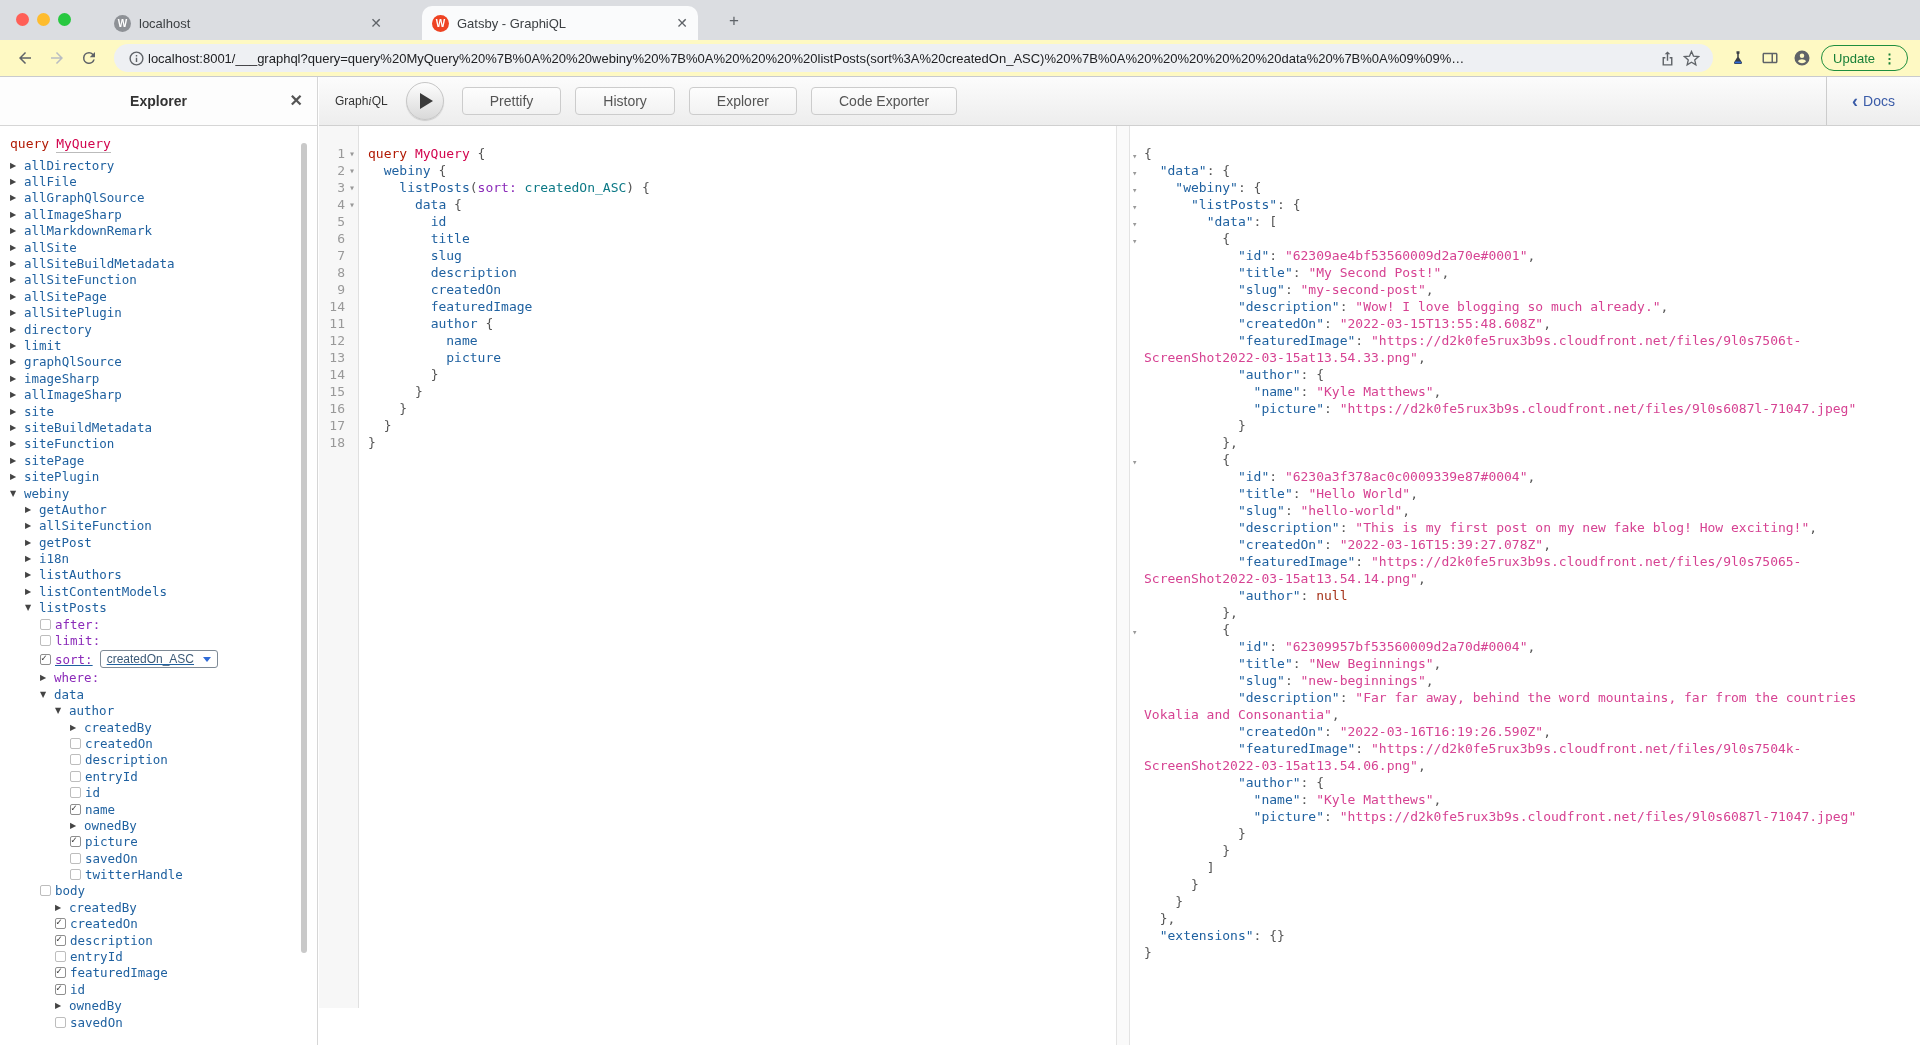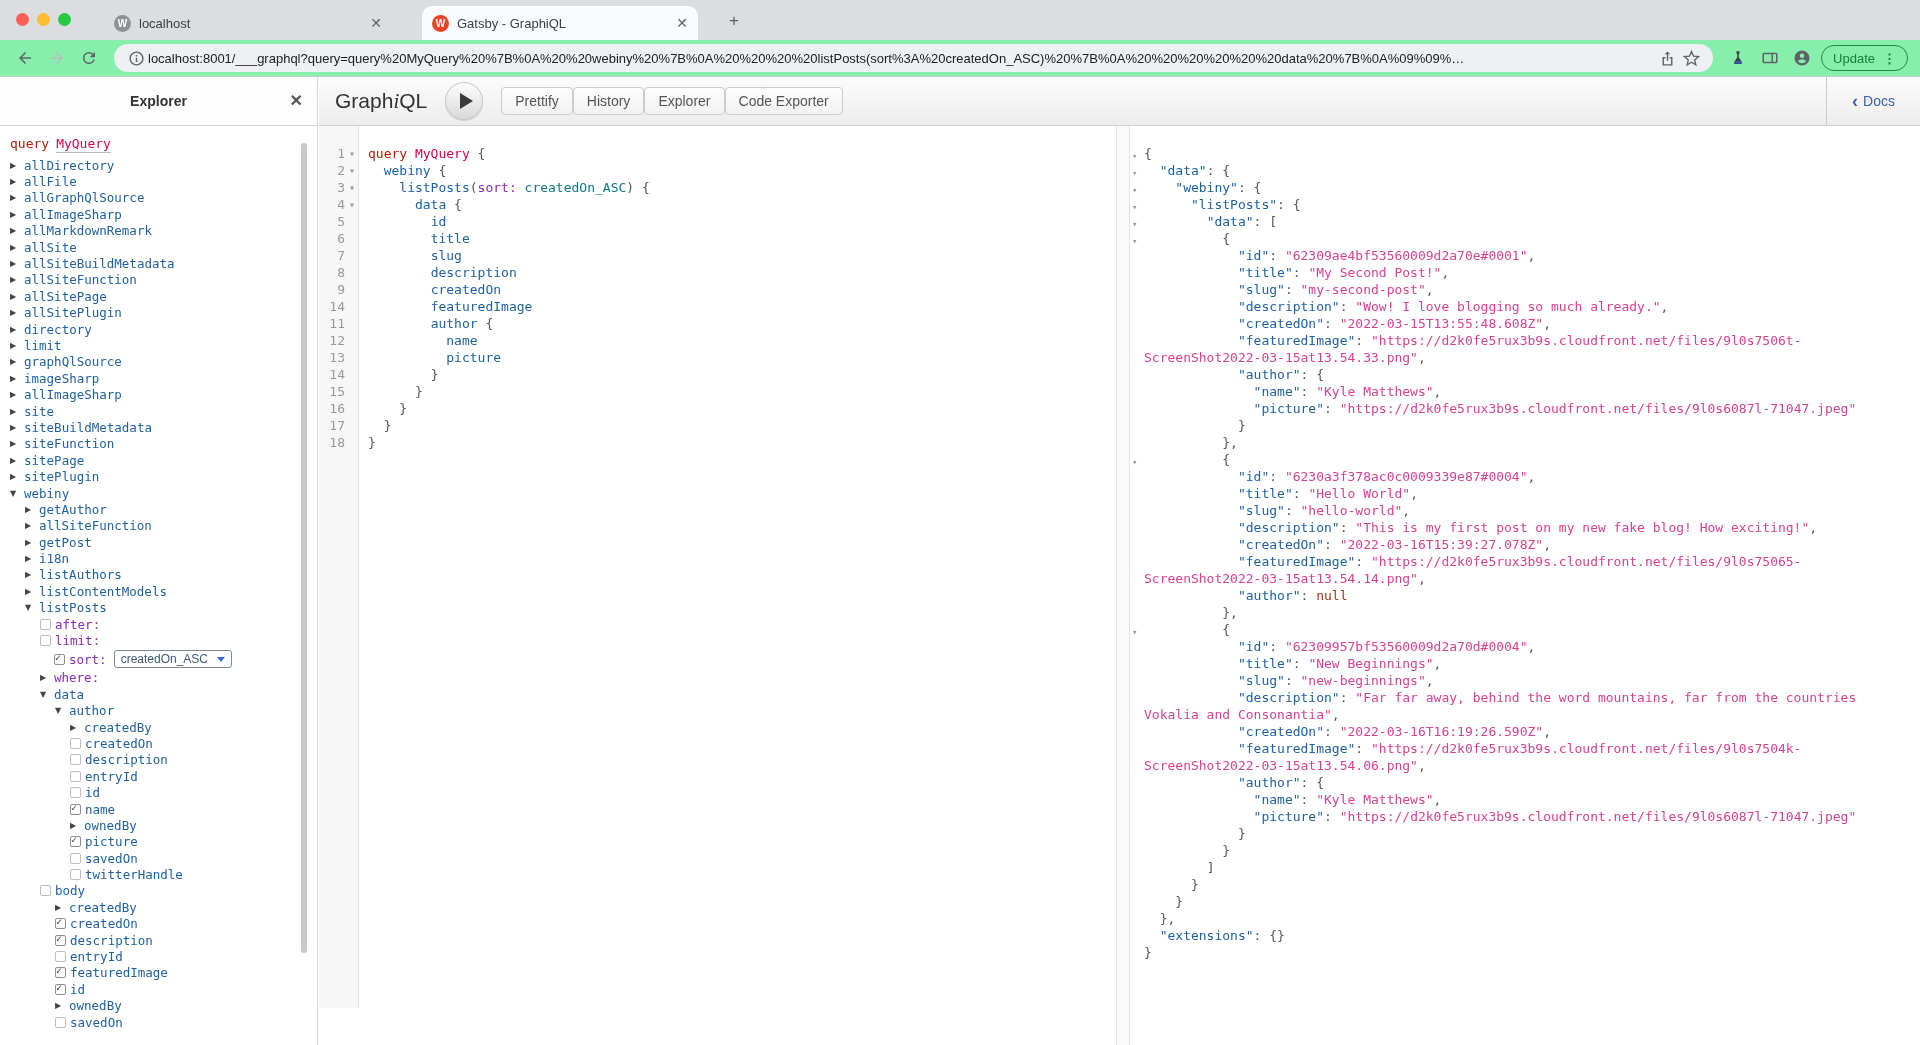--- a/index.html
+++ b/index.html
@@ -15,21 +15,21 @@
   .tl.red{ background:#FF5F57; } .tl.yellow{ background:#FEBC2E; } .tl.green{ background:#28C840; }
   .tab { position:absolute; top:6px; height:34px; display:flex; align-items:center;
          padding:0 10px; border-radius:10px 10px 0 0; }
   .tab.active { background:#FAFBFC; }
   .tab .favicon { width:17px; height:17px; border-radius:50%; color:#fff; font-size:10px;
          font-weight:bold; display:flex; align-items:center; justify-content:center; margin-right:8px; flex:none;}
   .tab .ttl { flex:1; font-size:13px; color:#3C4043; white-space:nowrap; overflow:hidden; }
   .tab .close { color:#5F6368; font-size:14px; margin-left:8px; flex:none; }
   .newtab { position:absolute; left:722px; top:9px; font-size:17px; color:#5F6368; width:24px; height:24px;
             display:flex; align-items:center; justify-content:center; }
-  .toolbar { position:relative; height:37px; background:#86efac; border-bottom:1px solid #C9CBCE;
+  .toolbar { position:relative; height:37px; background:#fef9c3; border-bottom:1px solid #C9CBCE;
              display:flex; align-items:center; padding:0 12px; gap:6px; }
   .navic { width:26px; height:26px; display:flex; align-items:center; justify-content:center; flex:none; }
   .navic svg { width:18px; height:18px; fill:#5F6368; }
   .navic.disabled svg { fill:#B9BDC2; }
   .urlpill { flex:1; height:28px; background:#EEF0F3; border-radius:14px; display:flex;
              align-items:center; padding:0 10px; margin:0 6px; min-width:0; }
   .urlpill .url { flex:1; font-size:13px; color:#202124; white-space:nowrap; overflow:hidden; }
   .pill-ic { width:24px; height:24px; display:flex; align-items:center; justify-content:center; flex:none; }
   .pill-ic svg { width:17px; height:17px; fill:#5F6368; }
   .update-btn { height:26px; border:1px solid #1E8E3E; border-radius:14px; color:#188038;
@@ -64,29 +64,29 @@
   .sel .chev { width:0; height:0; border-left:4px solid transparent; border-right:4px solid transparent;
                border-top:5px solid #2F6BD8; margin-left:9px; }
   .exp-scroll { position:absolute; right:10px; top:66px; width:6px; height:810px;
                 background:#C9C9C9; border-radius:3px; }
 
   
   .mainarea { position:absolute; left:319px; right:0; top:0; bottom:0; }
   .gq-toolbar { position:absolute; top:0; left:0; right:0; height:49px;
                 background:linear-gradient(#FCFCFC,#EDEDED); border-bottom:1px solid #D0D0D0;
                 display:flex; align-items:center; padding-left:16px; }
-  .logo { font-size:21px; color:#333; margin-right:18px; }
+  .logo { font-size:12px; color:#333; margin-right:18px; }
   .logo i { font-family:"Liberation Serif", serif; }
   .play-btn { width:38px; height:38px; border-radius:50%; border:1px solid #C6C6C6;
               background:linear-gradient(#FDFDFD,#D9D9D9); display:flex; align-items:center;
               justify-content:center; margin-right:18px; box-shadow:0 1px 1px rgba(0,0,0,.15); }
   .play-tri { width:0; height:0; border-top:8px solid transparent; border-bottom:8px solid transparent;
               border-left:13px solid #3A3A3A; margin-left:4px; }
   .tb-btn { background:linear-gradient(#FDFDFD,#F2F2F2); border:1px solid #CCC; border-radius:4px;
-            color:#555; font-size:14px; padding:5px 13px; margin-right:0; }
+            color:#555; font-size:14px; padding:5px 27px; margin-right:14px; }
   .docs-wrap { position:absolute; right:0; top:0; bottom:0; width:94px; border-left:1px solid #CCC;
                display:flex; align-items:center; justify-content:center; gap:5px; color:#3B5CA8; font-size:14px; }
   .docs-chev { font-size:18px; line-height:1; font-weight:bold; }
 
   
   .editor-wrap { position:absolute; top:49px; bottom:0; left:0; width:797px; background:#fff; }
   .gutter-bg { position:absolute; left:0; top:0; bottom:37px; width:40px; background:#F7F7F7;
                border-right:1px solid #E0E0E0; }
   .code { position:absolute; top:0; left:0; right:0; bottom:37px; padding-top:19px;
           font-family:"DejaVu Sans Mono", monospace; font-size:13px; line-height:17px; }
@@ -324,21 +324,21 @@
             <span class="lbl">listPosts</span>
           </div>
           <div class="trow" style="margin-left: 30px;">
             <span class="cb"></span>
             <span class="lbl arg">after:</span>
           </div>
           <div class="trow" style="margin-left: 30px;">
             <span class="cb"></span>
             <span class="lbl arg">limit:</span>
           </div>
-          <div class="trow has-sel" style="margin-left: 44px;">
+          <div class="trow has-sel" style="margin-left: 30px; text-decoration: underline;">
             <span class="cb checked"></span>
             <span class="lbl arg">sort:</span>
             <span class="sel">
               <span>createdOn_ASC</span>
               <span class="chev"></span>
             </span>
           </div>
           <div class="trow" style="margin-left: 30px;">
             <span class="tri">▶</span>
             <span class="lbl arg">where:</span>

